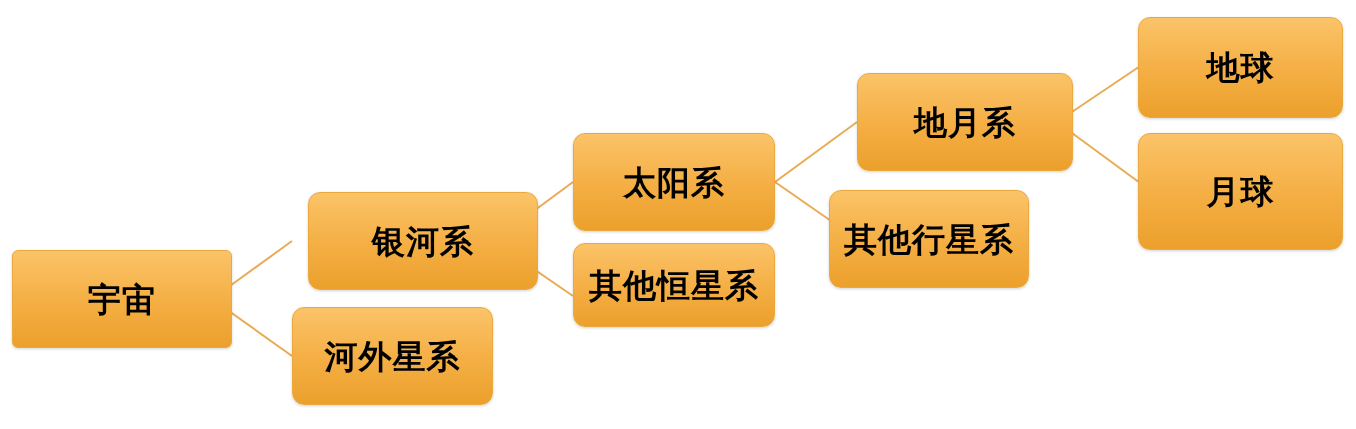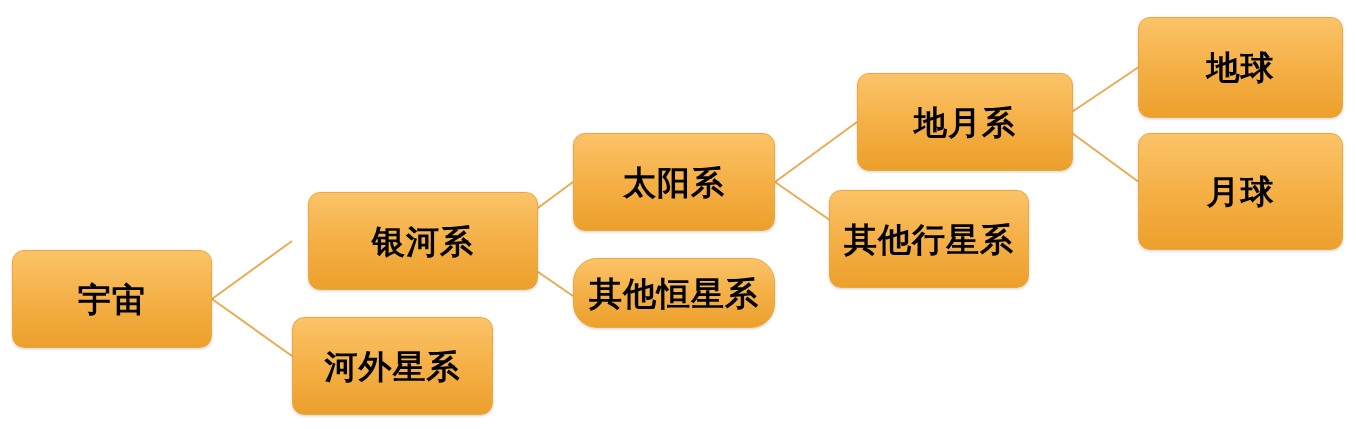--- a/index.html
+++ b/index.html
@@ -64,37 +64,37 @@
       <line x1="212" y1="299" x2="292" y2="241"></line>
       <line x1="212" y1="299" x2="292" y2="356"></line>
       <line x1="493" y1="241" x2="573" y2="182"></line>
       <line x1="493" y1="241" x2="573" y2="296"></line>
       <line x1="775" y1="182" x2="857" y2="122"></line>
       <line x1="775" y1="182" x2="857" y2="239"></line>
       <line x1="1057" y1="122" x2="1138" y2="67.5"></line>
       <line x1="1057" y1="122" x2="1138" y2="181.5"></line>
     </svg>
 
-  <div class="node" style="left:12px; top:250px; width:200px; height:98px;">
+  <div class="node" style="left:12px; top:250px; width:220px; height:98px;border-radius:6px;">
     <span class="node-label">宇宙</span>
   </div>
 
   <div class="node" style="left:308px; top:192px; width:230px; height:98px;">
     <span class="node-label">银河系</span>
   </div>
 
-  <div class="node" style="left:292px; top:317px; width:201px; height:98px;align-items:center;">
+  <div class="node" style="left:292px; top:307px; width:201px; height:98px;align-items:center;">
     <span class="node-label">河外星系</span>
   </div>
 
   <div class="node" style="left:573px; top:133px; width:202px; height:98px;justify-content:center;">
     <span class="node-label">太阳系</span>
   </div>
 
-  <div class="node" style="left:573px; top:258px; width:202px; height:70px;border-radius:24px;">
+  <div class="node" style="left:573px; top:243px; width:202px; height:84px;">
     <span class="node-label">其他恒星系</span>
   </div>
 
   <div class="node" style="left:857px; top:73px; width:216px; height:98px;">
     <span class="node-label">地月系</span>
   </div>
 
   <div class="node" style="left:829px; top:190px; width:200px; height:98px;">
     <span class="node-label">其他行星系</span>
   </div>

